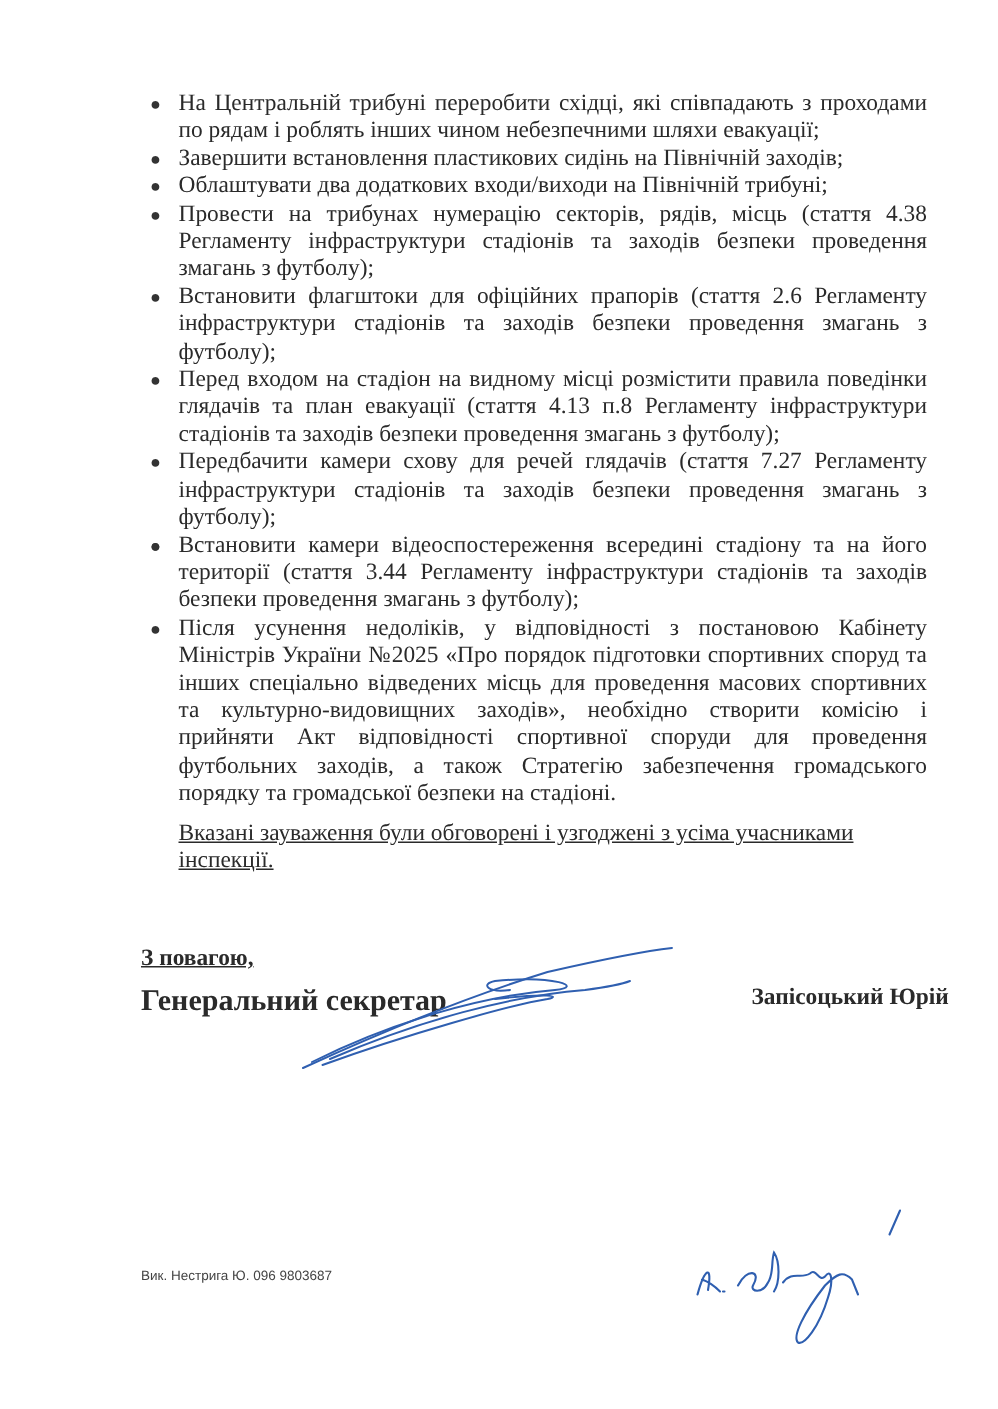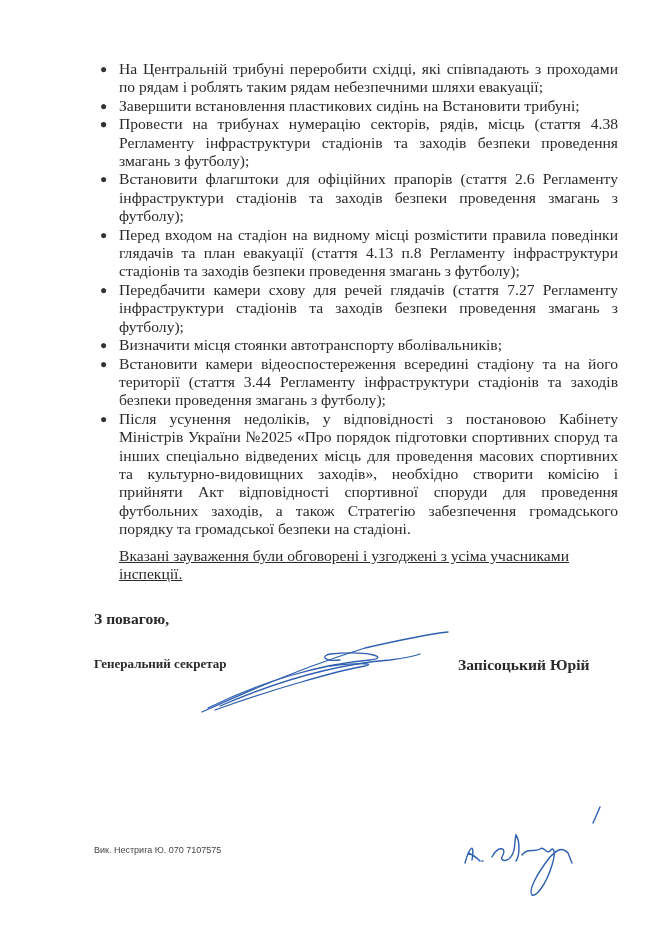--- a/index.html
+++ b/index.html
@@ -2,59 +2,59 @@
 <html><head>
   <meta charset="utf-8">
   <style>
     html, body { margin: 0; padding: 0; background: #ffffff; }
     body { width: 665px; height: 939px; position: relative; overflow: hidden;
       font-family: "Liberation Serif", "DejaVu Serif", serif; color: #2a2a2a; }
     .list { position: absolute; left: 0; top: 60px; width: 665px; margin: 0; padding: 0; list-style: none; }
     .item { position: relative; margin-left: 119px; width: 499px; font-size: 15.6px; line-height: 18.4px; text-align: justify; }
     .bullet { position: absolute; left: -19px; top: 0; font-size: 12px; line-height: 18.4px; color: #333; }
     .para { position: absolute; left: 119px; top: 547px; font-size: 15.6px; line-height: 18.4px; width: 500px; text-decoration: underline; }
-    .closing { position: absolute; left: 94px; top: 610px; font-size: 15.6px; font-weight: bold; }
-    .role { position: absolute; left: 94px; top: 656px; font-size: 13px; font-weight: bold; }
-    .name { position: absolute; left: 458px; top: 656px; font-size: 15.6px; font-weight: bold; }
+    .closing { position: absolute; left: 94px; top: 630px; font-size: 15.6px; font-weight: bold; text-decoration: underline; }
+    .role { position: absolute; left: 94px; top: 656px; font-size: 20px; font-weight: bold; }
+    .name { position: absolute; left: 501px; top: 656px; font-size: 15.6px; font-weight: bold; }
     .sig1 { position: absolute; left: 190px; top: 620px; }
     .sig2 { position: absolute; left: 450px; top: 805px; }
     .footer { position: absolute; left: 94px; top: 845px; font-size: 9px; color: #444; font-family: "Liberation Sans", sans-serif; }
   </style>
 </head>
 <body>
 
 <ul class="list">
-  <li class="item"><span class="bullet">●</span><span>На Центральній трибуні переробити східці, які співпадають з проходами по рядам і роблять таким рядам небезпечними шляхи евакуації;</span></li>
-  <li class="item"><span class="bullet">●</span><span>Завершити встановлення пластикових сидінь на Встановити трибуні;</span></li>
-  <li class="item"><span class="bullet">●</span></li>
+  <li class="item"><span class="bullet">●</span><span>На Центральній трибуні переробити східці, які співпадають з проходами по рядам і роблять інших чином небезпечними шляхи евакуації;</span></li>
+  <li class="item"><span class="bullet">●</span><span>Завершити встановлення пластикових сидінь на Північній заходів;</span></li>
+  <li class="item"><span class="bullet">●</span><span>Облаштувати два додаткових входи/виходи на Північній трибуні;</span></li>
   <li class="item"><span class="bullet">●</span><span>Провести на трибунах нумерацію секторів, рядів, місць (стаття 4.38 Регламенту інфраструктури стадіонів та заходів безпеки проведення змагань з футболу);</span></li>
   <li class="item"><span class="bullet">●</span><span>Встановити флагштоки для офіційних прапорів (стаття 2.6 Регламенту інфраструктури стадіонів та заходів безпеки проведення змагань з футболу);</span></li>
   <li class="item"><span class="bullet">●</span><span>Перед входом на стадіон на видному місці розмістити правила поведінки глядачів та план евакуації (стаття 4.13 п.8 Регламенту інфраструктури стадіонів та заходів безпеки проведення змагань з футболу);</span></li>
   <li class="item"><span class="bullet">●</span><span>Передбачити камери схову для речей глядачів (стаття 7.27 Регламенту інфраструктури стадіонів та заходів безпеки проведення змагань з футболу);</span></li>
-  <li class="item"><span class="bullet">●</span><span>Визначити місця стоянки автотранспорту вболівальників;</span></li>
+  <li class="item"><span class="bullet">●</span></li>
   <li class="item"><span class="bullet">●</span><span>Встановити камери відеоспостереження всередині стадіону та на його території (стаття 3.44 Регламенту інфраструктури стадіонів та заходів безпеки проведення змагань з футболу);</span></li>
   <li class="item"><span class="bullet">●</span><span>Після усунення недоліків, у відповідності з постановою Кабінету Міністрів України №2025 «Про порядок підготовки спортивних споруд та інших спеціально відведених місць для проведення масових спортивних та культурно-видовищних заходів», необхідно створити комісію і прийняти Акт відповідності спортивної споруди для проведення футбольних заходів, а також Стратегію забезпечення громадського порядку та громадської безпеки на стадіоні.</span></li>
 </ul>
 
 <div class="para">Вказані зауваження були обговорені і узгоджені з усіма учасниками інспекції.</div>
 
 <div class="closing">З повагою,</div>
 <div class="role">Генеральний секретар</div>
 <div class="name">Запісоцький Юрій</div>
 
 <svg class="sig1" width="270" height="100" viewBox="0 0 270 100">
   <g fill="none" stroke="#2f5fb0" stroke-width="1.3" stroke-linecap="round">
     <path d="M12 92 C60 70 120 45 175 28 C210 20 240 14 258 12"></path>
     <path d="M18 88 C70 62 130 44 180 40 C200 38 180 30 140 34 C130 36 135 42 150 40"></path>
     <path d="M25 90 C80 70 150 50 175 46 C185 44 175 42 140 46"></path>
     <path d="M30 86 C90 60 150 44 200 40 C215 38 225 36 230 34"></path>
   </g>
 </svg>
 
-<div class="footer">Вик. Нестрига Ю. 070 7107575</div>
+<div class="footer">Вик. Нестрига Ю. 096 9803687</div>
 
 <svg class="sig2" width="180" height="110" viewBox="0 0 180 110">
   <g fill="none" stroke="#2f5fb0" stroke-width="1.4" stroke-linecap="round">
     <path d="M150 2 L143 18"></path>
     <path d="M15 58 C20 40 25 38 22 55 M18 48 C24 50 28 54 30 56 M32 56 L33 56"></path>
     <path d="M42 52 C48 40 58 42 52 52 C50 56 58 58 62 50 C66 44 64 36 66 30 C70 36 70 50 66 56"></path>
     <path d="M72 50 C78 42 84 48 90 44 C94 40 96 50 100 46 C104 40 106 48 102 60 C96 80 86 92 82 90 C78 86 86 70 100 52 C108 44 112 42 118 48 L122 58"></path>
   </g>
 </svg>
 

